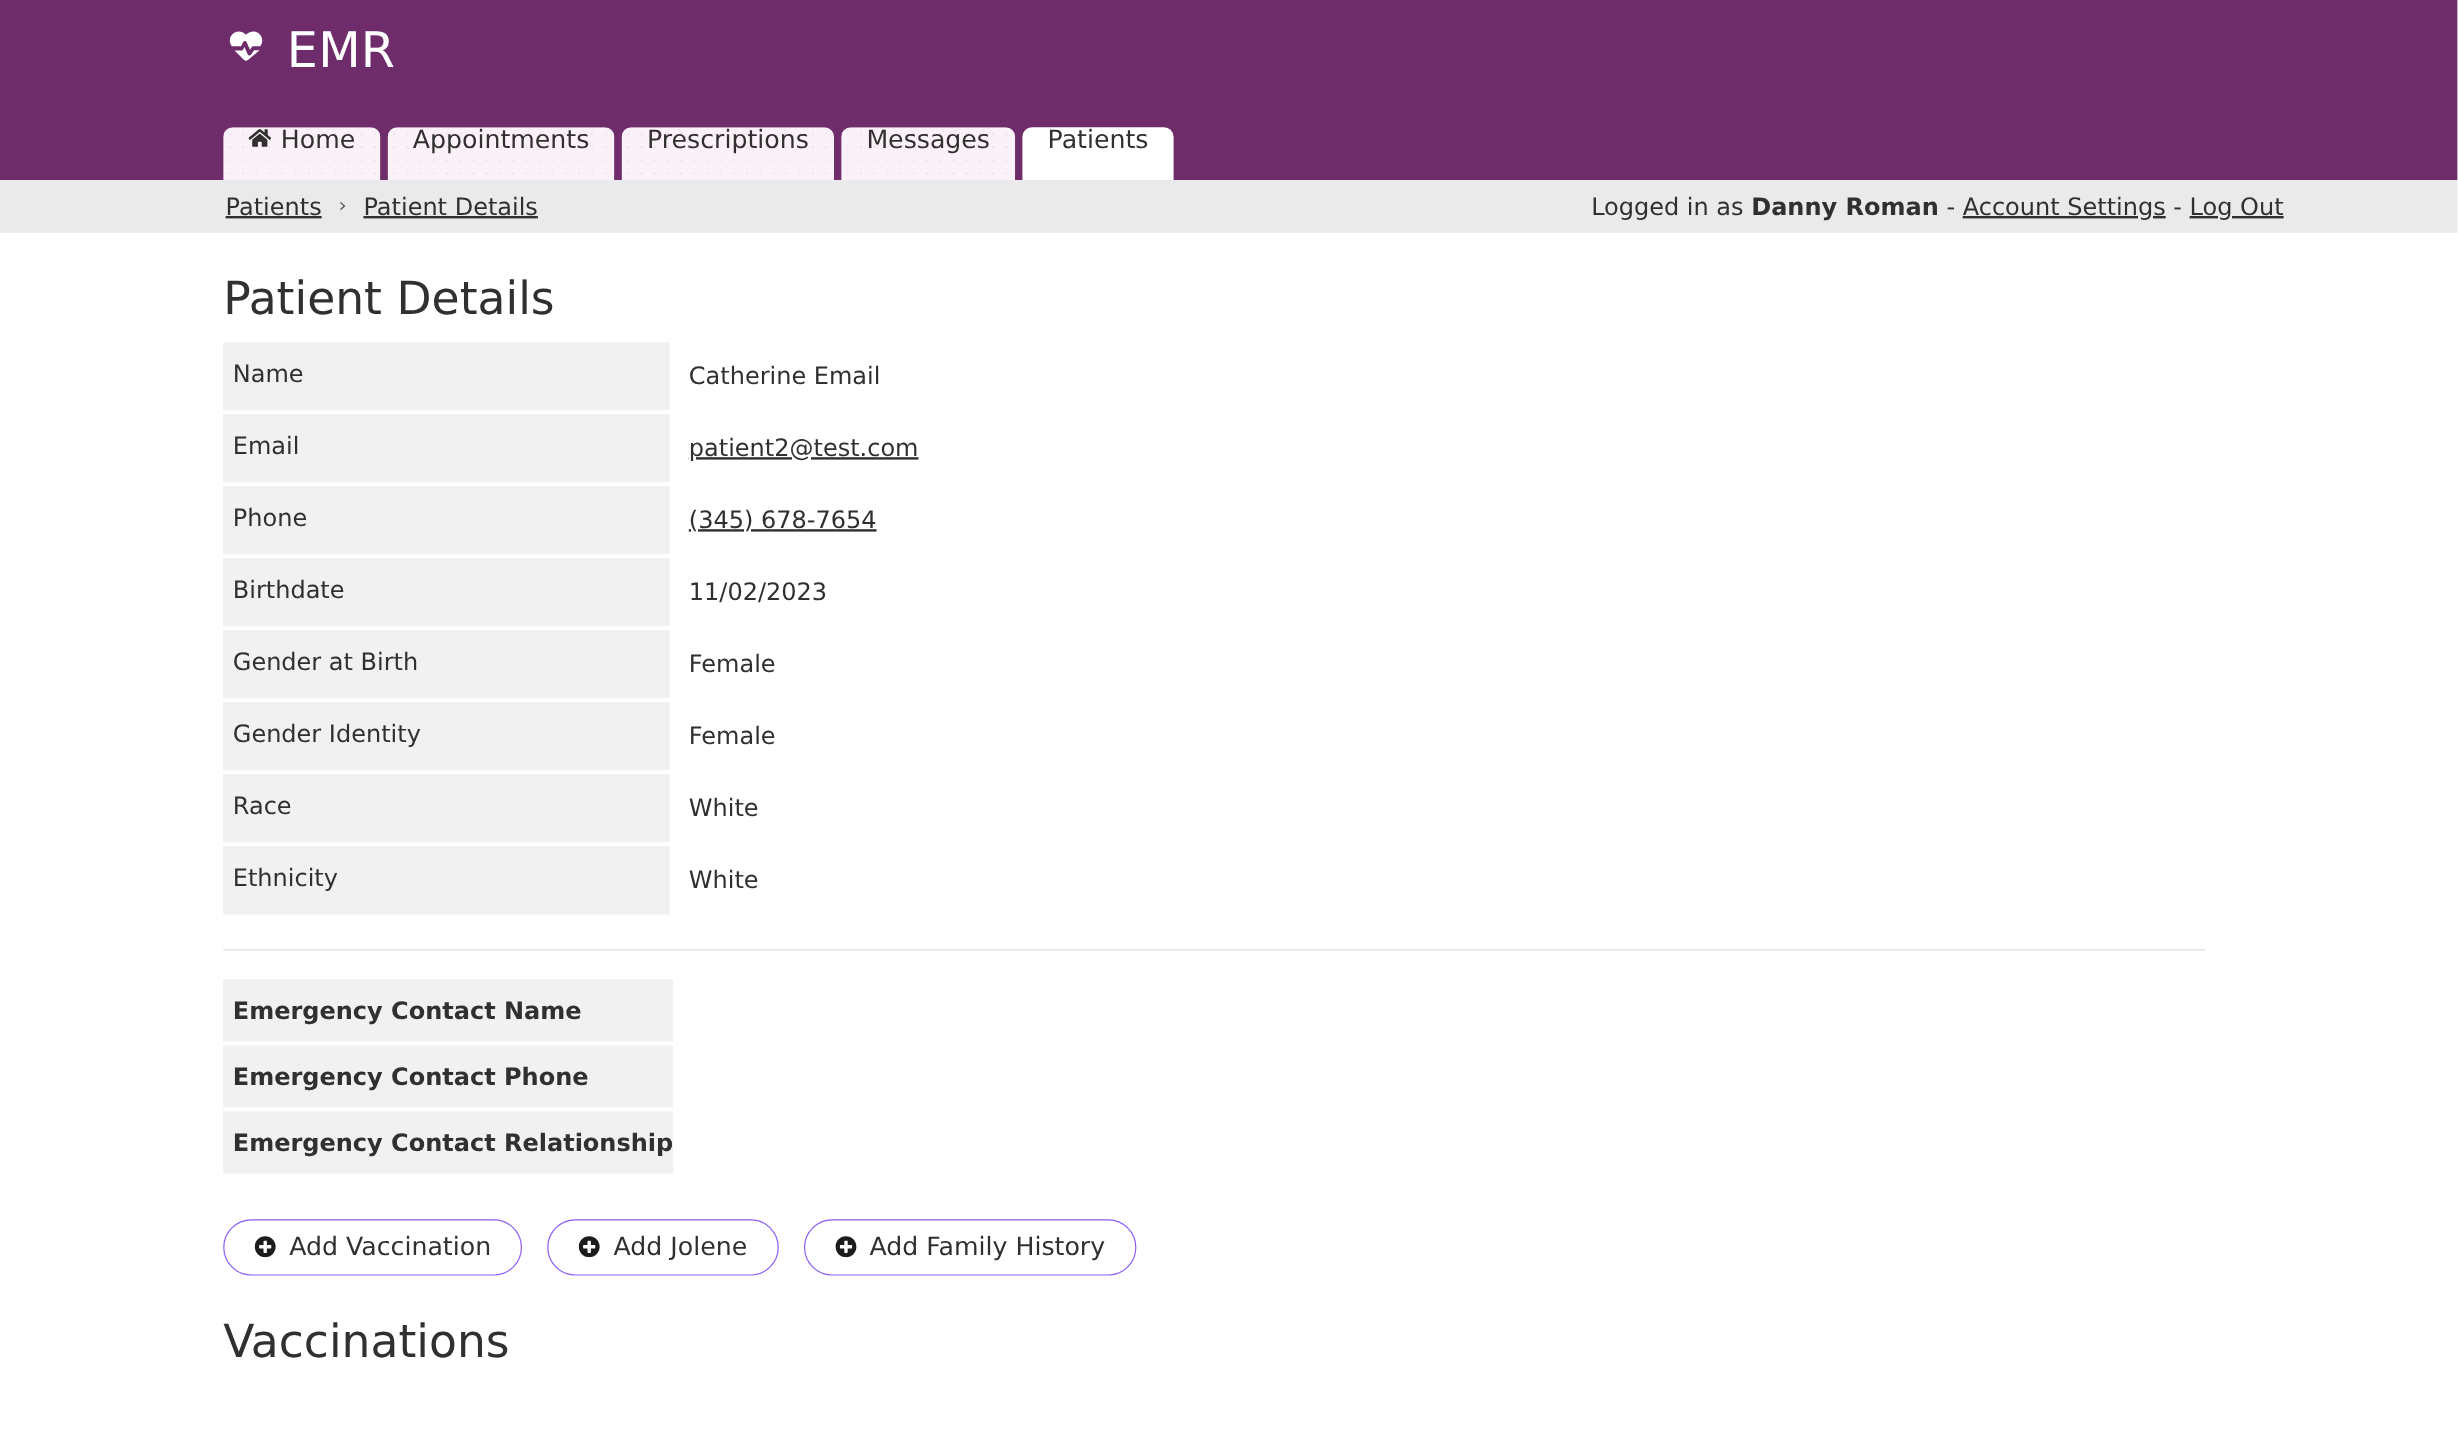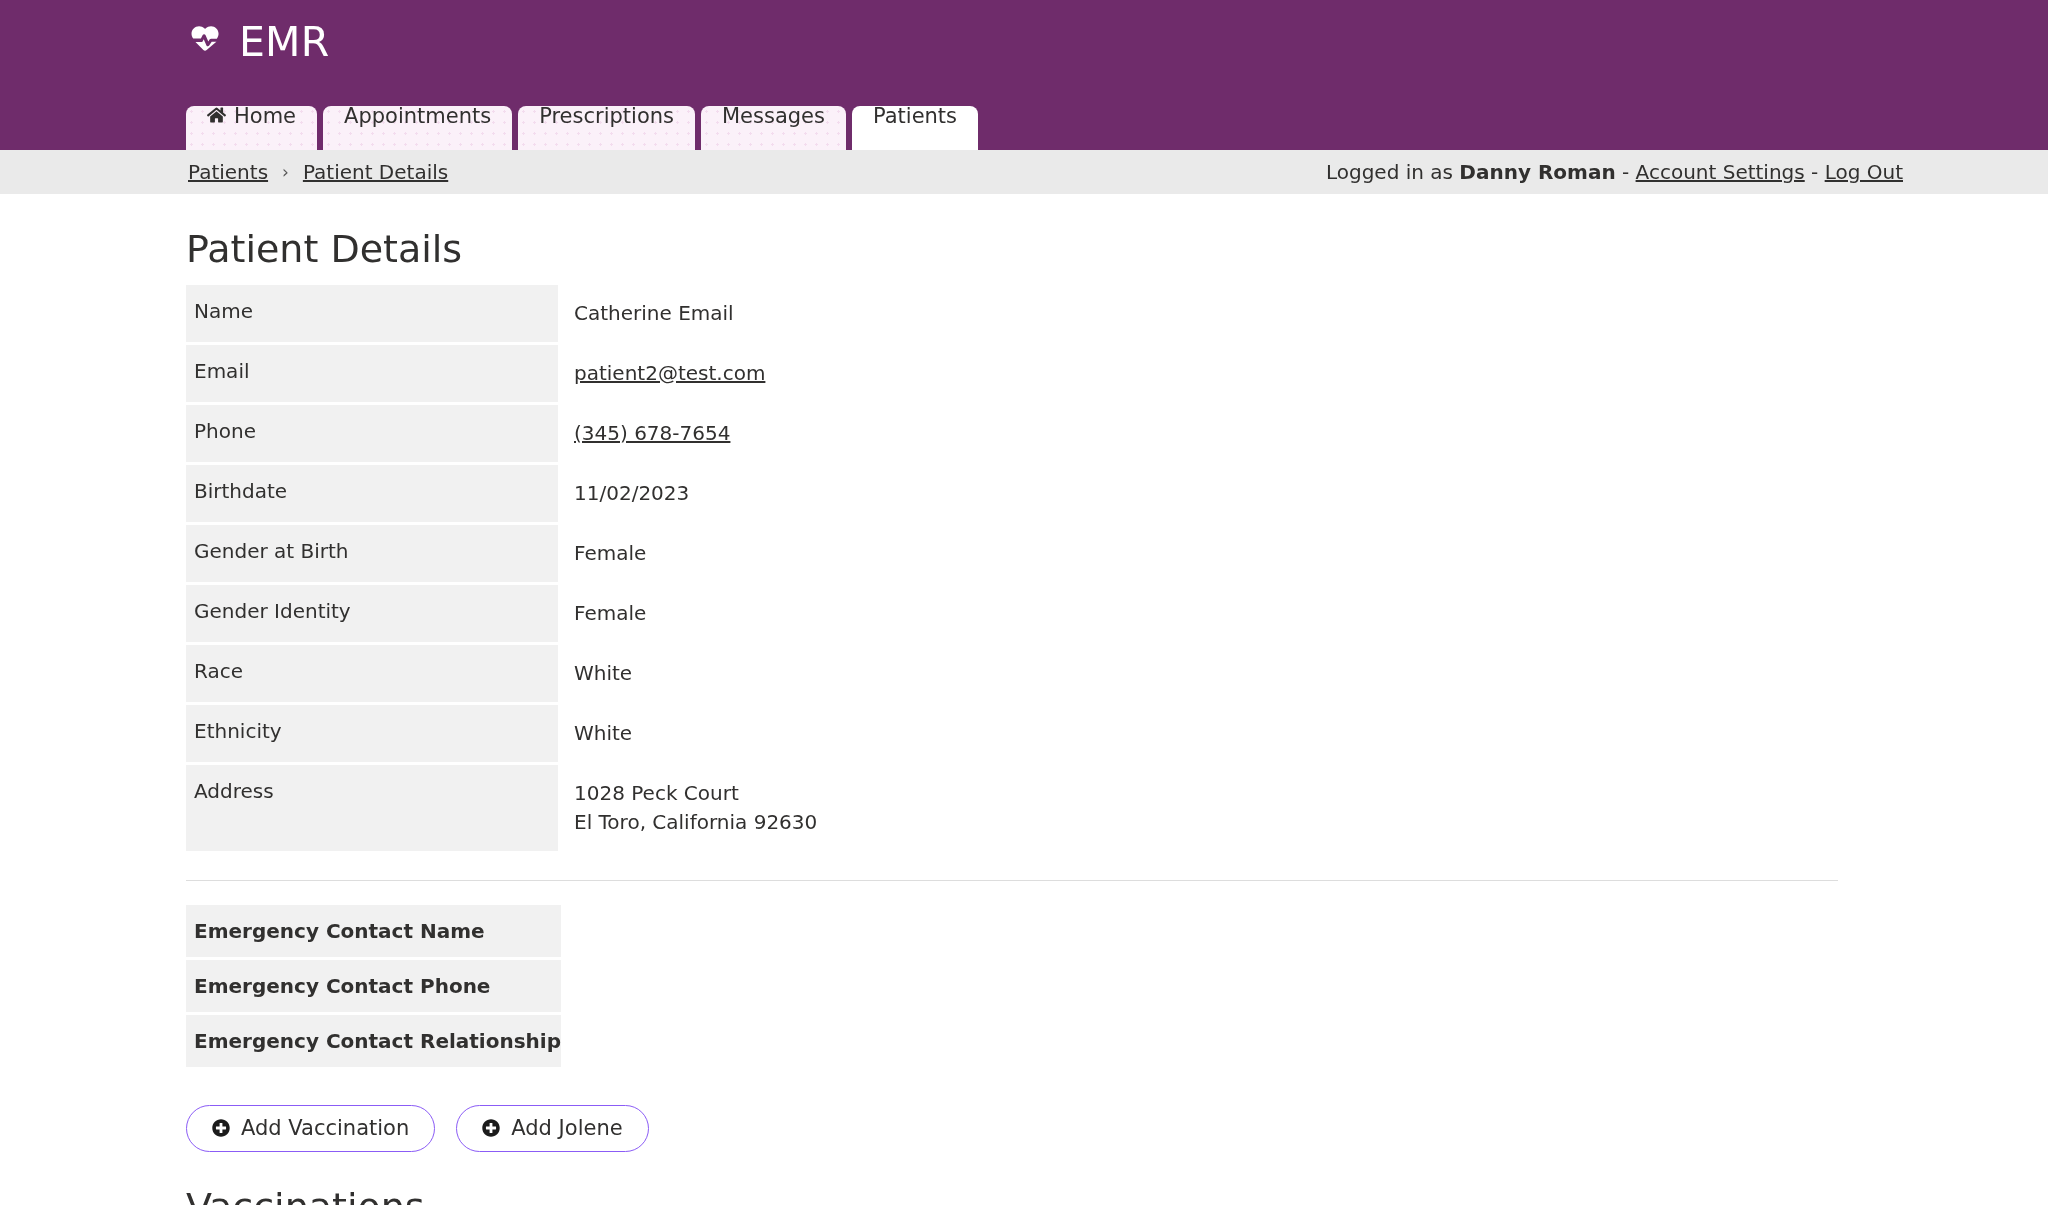--- a/index.html
+++ b/index.html
@@ -295,27 +295,20 @@
         <td class="dt-value">Female</td>
       </tr>
       <tr>
         <td class="dt-label">Race</td>
         <td class="dt-value">White</td>
       </tr>
       <tr>
         <td class="dt-label">Ethnicity</td>
         <td class="dt-value">White</td>
       </tr>
-      <tr>
-        <td class="dt-label">Address</td>
-        <td class="dt-value">
-          <span class="addr-line">1028 Peck Court</span>
-          <span class="addr-line">El Toro, California 92630</span>
-        </td>
-      </tr>
     </tbody>
   </table>
 
   <div class="section-divider"></div>
 
   <table class="ec-table">
     <tbody>
       <tr>
         <td class="ec-label">Emergency Contact Name</td>
         <td class="ec-value"></td>
@@ -343,17 +336,25 @@
 
     <button class="pill-btn">
       <span>
         <svg class="plus-icon" viewBox="0 0 512 512" aria-hidden="true">
           <path fill="#1c1c1c" d="M256 8C119 8 8 119 8 256s111 248 248 248 248-111 248-248S393 8 256 8zm144 276c0 6.6-5.4 12-12 12h-92v92c0 6.6-5.4 12-12 12h-56c-6.6 0-12-5.4-12-12v-92h-92c-6.6 0-12-5.4-12-12v-56c0-6.6 5.4-12 12-12h92v-92c0-6.6 5.4-12 12-12h56c6.6 0 12 5.4 12 12v92h92c6.6 0 12 5.4 12 12v56z"></path>
         </svg>
       </span>
       <span>Add Jolene</span>
     </button>
 
+    <button class="pill-btn">
+      <span>
+        <svg class="plus-icon" viewBox="0 0 512 512" aria-hidden="true">
+          <path fill="#1c1c1c" d="M256 8C119 8 8 119 8 256s111 248 248 248 248-111 248-248S393 8 256 8zm144 276c0 6.6-5.4 12-12 12h-92v92c0 6.6-5.4 12-12 12h-56c-6.6 0-12-5.4-12-12v-92h-92c-6.6 0-12-5.4-12-12v-56c0-6.6 5.4-12 12-12h92v-92c0-6.6 5.4-12 12-12h56c6.6 0 12 5.4 12 12v92h92c6.6 0 12 5.4 12 12v56z"></path>
+        </svg>
+      </span>
+      <span>Add Family History</span>
+    </button>
   </div>
 
   <h2 class="section-title">Vaccinations</h2>
 
 </div>
 
 </body></html>

